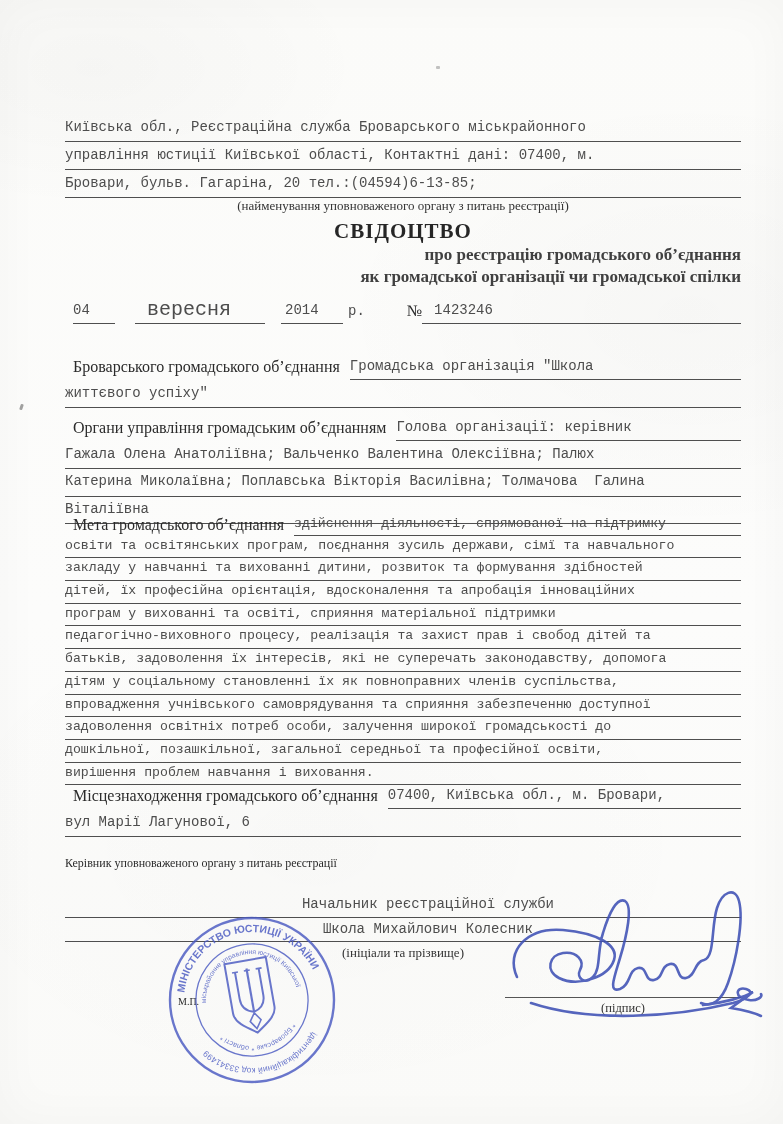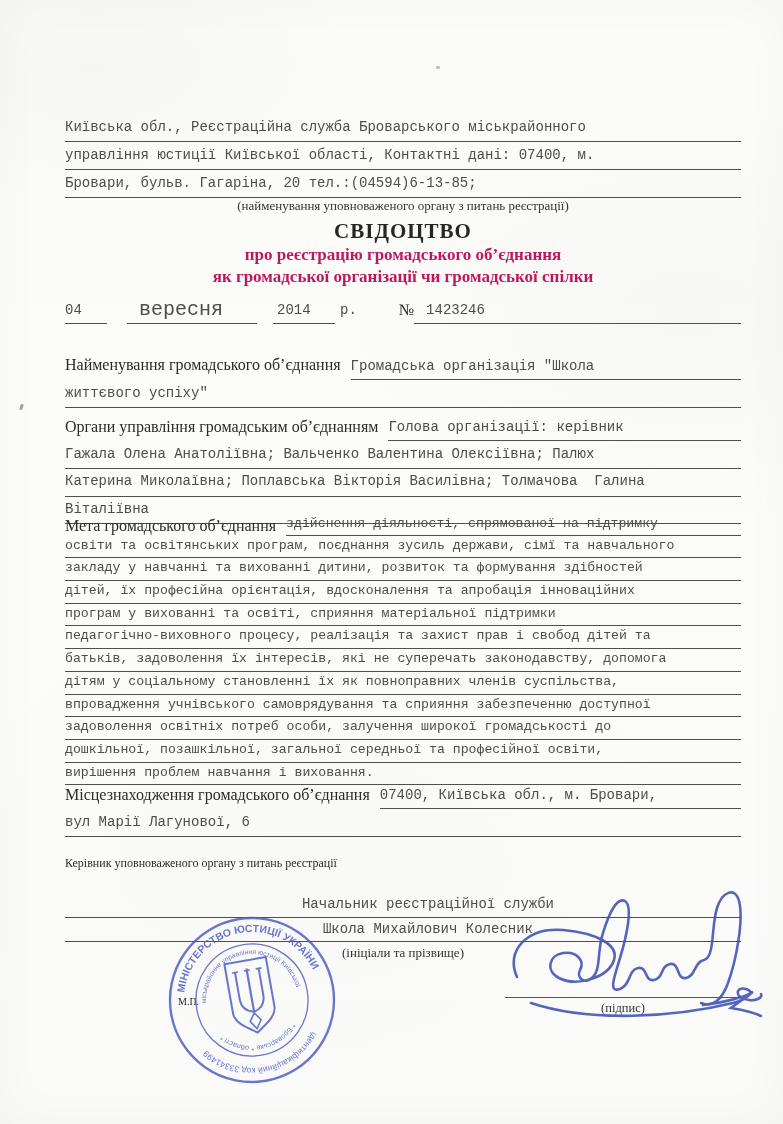--- a/index.html
+++ b/index.html
@@ -15,26 +15,26 @@
     box-shadow: inset 0 0 50px rgba(0,0,0,0.03);
   }
   .abs{position:absolute;}
   .content{left:65px;width:676px;}
   .mono{font-family:"Liberation Mono", monospace;color:#4d4d4d;white-space:pre;}
   .serif{font-family:"Liberation Serif", serif;color:#2b2b2b;}
   .uline{border-bottom:1px solid #4f4f4f;}
   .row27{height:27px;line-height:26px;font-size:14px;}
   .row26{height:26.5px;line-height:25px;font-size:14px;}
   .rowP{height:21.7px;line-height:20.5px;font-size:13.2px;}
-  .fieldline{display:flex;align-items:flex-start;}
+  .fieldline{display:flex;align-items:center;margin-left:8px;}
   .fieldline .lbl{font-size:16px;line-height:24px;white-space:nowrap;padding-right:10px;}
   .fieldline .val{flex:1;}
   .caption{font-size:13px;color:#333;text-align:center;}
   .title-main{font-size:21px;font-weight:bold;text-align:center;letter-spacing:1px;color:#262626;}
-  .title-sub{font-size:17px;font-weight:600;text-align:center;color:#be185d;}
+  .title-sub{font-size:17px;font-weight:600;text-align:right;color:#404040;}
   .centered-mono{text-align:center;}
   .speck{background:#555;opacity:.55;border-radius:1px;}
 </style>
 </head>
 <body>
 
 <div class="abs content" style="top:114px">
   <div class="mono row27 uline">Київська обл., Реєстраційна служба Броварського міськрайонного</div>
   <div class="mono row27 uline">управління юстиції Київської області, Контактні дані: 07400, м.</div>
   <div class="mono row27 uline">Бровари, бульв. Гагаріна, 20 тел.:(04594)6-13-85;</div>
@@ -54,21 +54,21 @@
     <span class="mono uline" style="width:58px;font-size:14px;line-height:26px;padding-left:4px">2014</span>
     <span class="mono" style="font-size:14px;line-height:26px;padding-left:5px">р.</span>
     <span style="width:42px"></span>
     <span class="serif" style="font-size:16px;line-height:26px">№</span>
     <span class="mono uline val" style="font-size:14px;line-height:26px;padding-left:12px">1423246</span>
   </div>
 </div>
 
 <div class="abs content" style="top:353px">
   <div class="fieldline row27">
-    <span class="lbl serif">Найменування громадського об’єднання</span>
+    <span class="lbl serif">Броварського громадського об’єднання</span>
     <span class="mono uline val" style="line-height:26px">Громадська організація "Школа</span>
   </div>
   <div class="mono row27 uline">життєвого успіху"</div>
 </div>
 
 <div class="abs content" style="top:415px">
   <div class="fieldline row26">
     <span class="lbl serif">Органи управління громадським об’єднанням</span>
     <span class="mono uline val" style="line-height:25px">Голова організації: керівник</span>
   </div>

